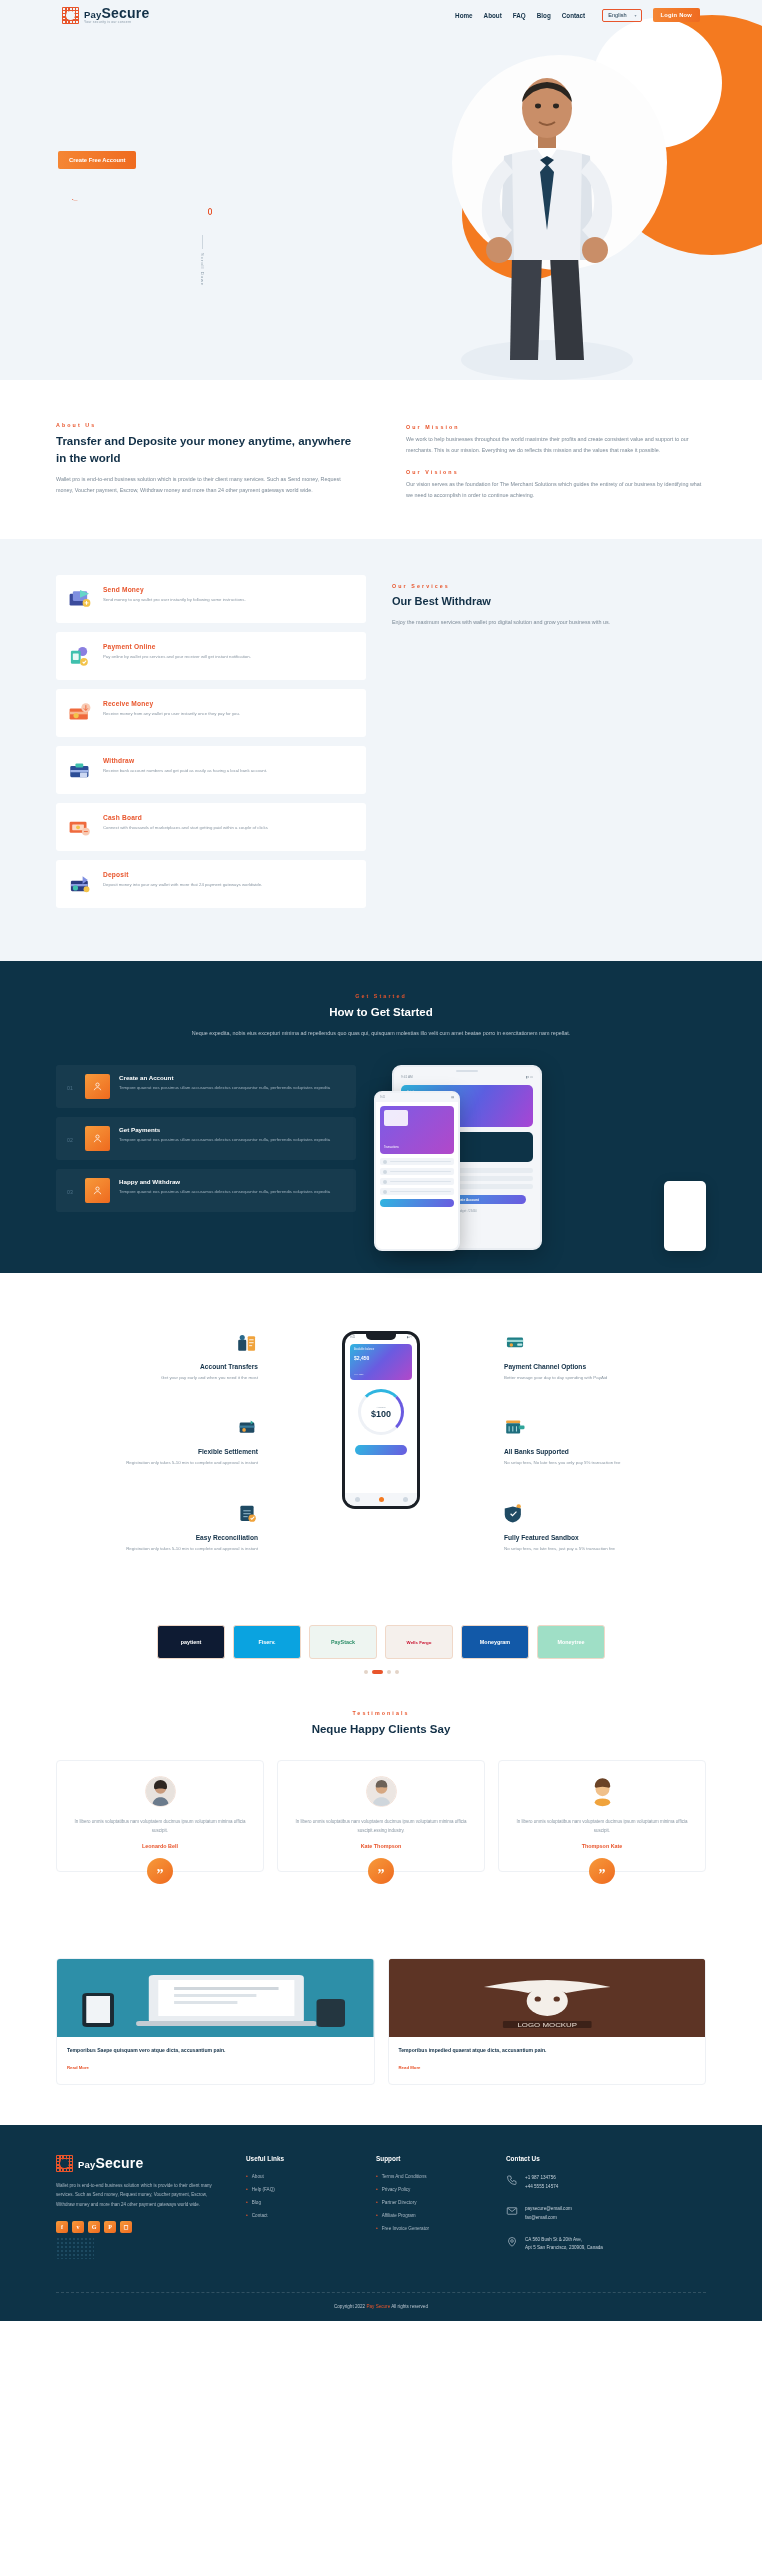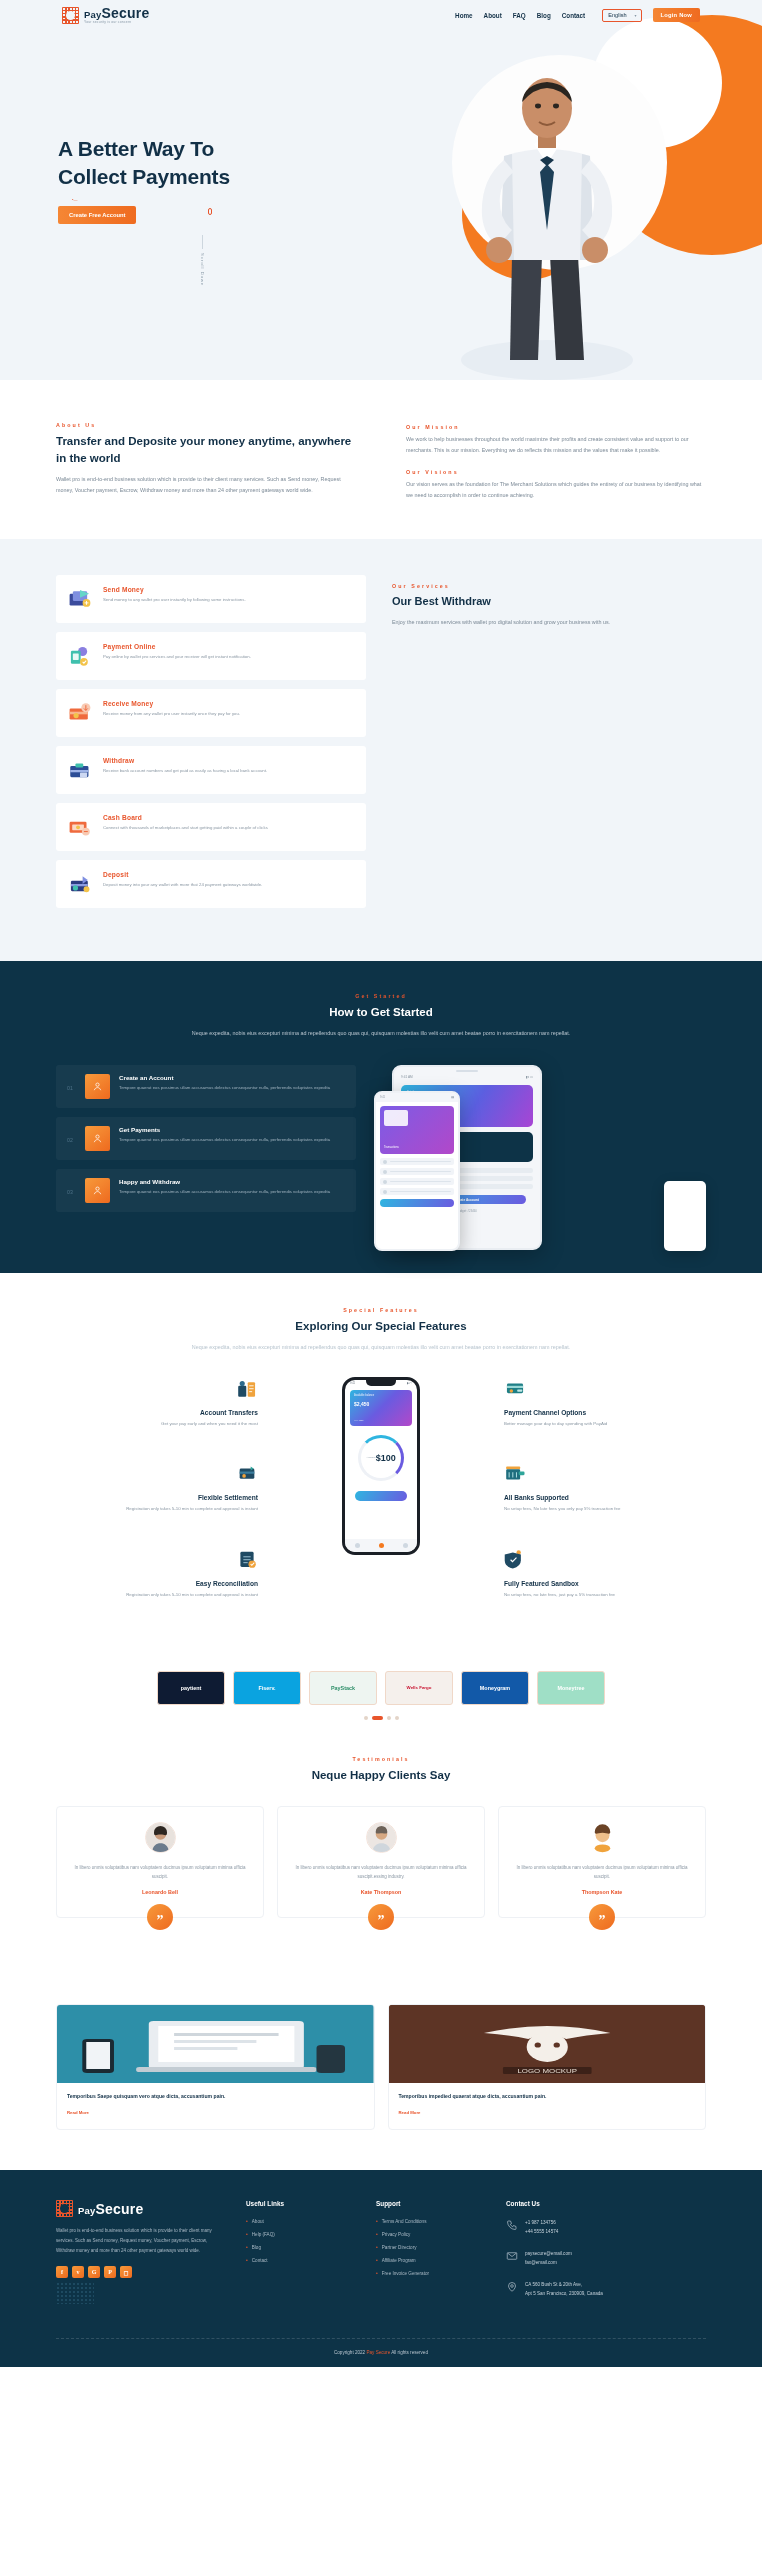--- a/index.html
+++ b/index.html
@@ -269,21 +269,21 @@
     background:linear-gradient(135deg,#2fb5e0,#6a5be0 50%,#b248c9);
     position:relative;
   }
   .bp-card .a{position:absolute;left:4px;top:4px;font-size:2.6px;color:#e9eefc;}
   .bp-card .b{position:absolute;left:4px;top:11px;font-size:5px;color:#fff;font-weight:bold;}
   .bp-card .c{position:absolute;left:4px;bottom:4px;font-size:2.4px;color:#e0e7f7;}
   .bp-ringwrap{text-align:center;margin-top:9px;}
   .bp-ring{
     width:46px;height:46px;border-radius:50%;
     border:3px solid #eef1f6;border-top-color:#2fb5e0;border-right-color:#6a5be0;
-    margin:0 auto;display:flex;flex-direction:row;align-items:center;justify-content:center;
+    margin:0 auto;display:flex;flex-direction:column;align-items:center;justify-content:center;
   }
   .bp-ring .lb{font-size:2.4px;color:#9aa7b3;}
   .bp-ring .amt{font-size:9px;color:#123047;font-weight:bold;}
   .bp-btn{
     margin:10px 10px 0;height:10px;border-radius:5px;
     background:linear-gradient(120deg,#2fb5e0,#6a5be0);
   }
   .bp-nav{
     position:absolute;bottom:0;left:0;right:0;height:13px;background:#f4f6f9;
     display:flex;align-items:center;justify-content:space-around;
@@ -402,24 +402,20 @@
         <div class="lang">
           <span>English</span>
           <span class="chev">▾</span>
         </div>
         <button class="login-btn">Login Now</button>
       </nav>
     </div>
 
     <div class="container">
       <div class="hero-copy">
-        <h1>
-          <span>A Better Way To</span><br>
-          <span>Collect Payments</span>
-        </h1>
         <button class="hero-cta">Create Free Account</button>
       </div>
     </div>
 
     <div class="scroll-mark">•—</div>
     <div class="mouse-ic"></div>
     <div class="scroll-rot">
       <span class="bar"></span>
         <span>Scroll Down</span>
     </div>
@@ -685,25 +681,20 @@
             <div class="pf-btn"></div>
           </div>
           <div class="gs-mini"></div>
         </div>
       </div>
     </div>
   </section>
 
   <section class="features">
     <div class="container">
-      <div class="center">
-        <div class="eyebrow">Special Features</div>
-        <h2 class="sec" style="color:#123047">Exploring Our Special Features</h2>
-        <p class="body lead">Neque expedita, nobis eius excepturi minima ad repellendus quo quas qui, quisquam molestias illo velit cum amet beatae porro in exercitationem nam repellat.</p>
-      </div>
 
       <div class="feat-grid">
         <div class="feat-col left">
           <div class="feat-item">
             <svg class="feat-ic" viewBox="0 0 30 30">
               <rect x="3" y="12" width="11" height="15" rx="1.5" fill="#1f4a63"></rect>
               <rect x="16" y="7" width="10" height="20" rx="1.5" fill="#f0a33c"></rect>
               <path d="M18 12h6M18 16h6M18 20h4" stroke="#fff" stroke-width="1.2"></path>
               <circle cx="8.5" cy="9" r="3.5" fill="#2c6a8c"></circle>
             </svg>

